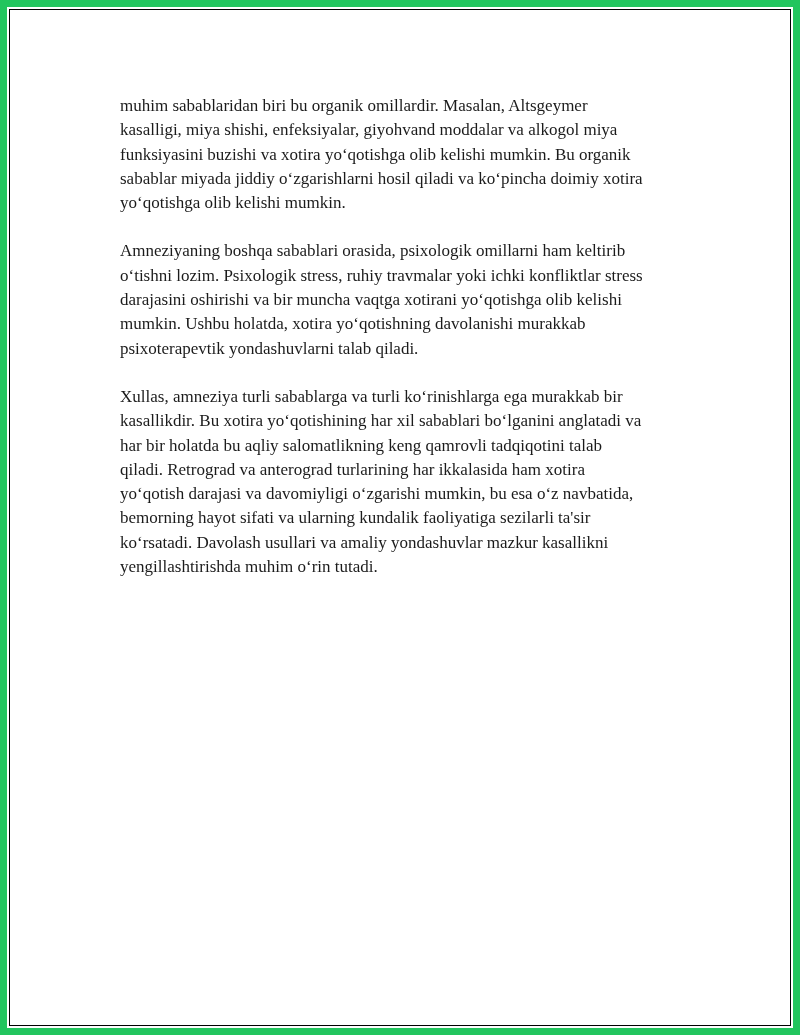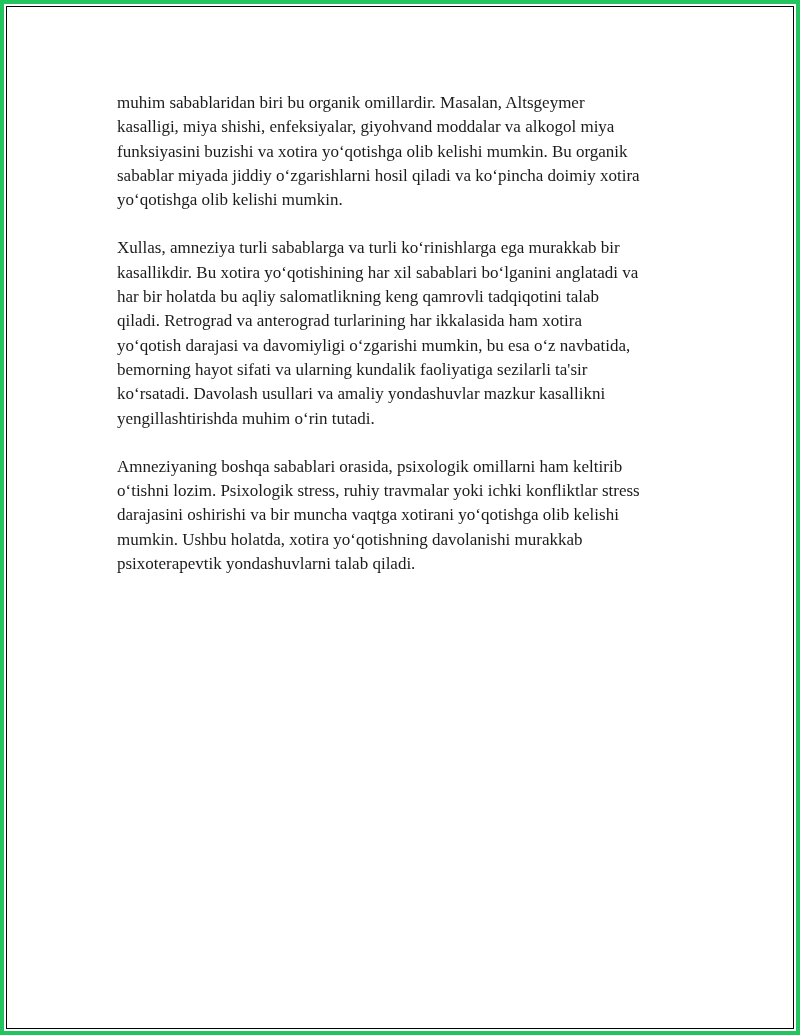--- a/index.html
+++ b/index.html
@@ -10,21 +10,21 @@
   .page {
     position: relative;
     width: 800px;
     height: 1035px;
     background: #ffffff;
     box-sizing: border-box;
   }
   .frame-outer {
     position: absolute;
     inset: 0;
-    border: 4px solid #22c55e;
+    border: 7px solid #22c55e;
     padding: 2px;
     box-sizing: border-box;
   }
   .frame-inner {
     width: 100%;
     height: 100%;
     border: 1px solid #000000;
     box-sizing: border-box;
     overflow: hidden;
   }
@@ -46,29 +46,29 @@
 
 <div class="page">
   <div class="frame-outer">
     <div class="frame-inner">
       <div class="content">
         <p class="para">muhim sabablaridan biri bu organik omillardir. Masalan, Altsgeymer
 kasalligi, miya shishi, enfeksiyalar, giyohvand moddalar va alkogol miya
 funksiyasini buzishi va xotira yo‘qotishga olib kelishi mumkin. Bu organik
 sabablar miyada jiddiy o‘zgarishlarni hosil qiladi va ko‘pincha doimiy xotira
 yo‘qotishga olib kelishi mumkin.</p>
+        <p class="para">Amneziyaning boshqa sabablari orasida, psixologik omillarni ham keltirib
+o‘tishni lozim. Psixologik stress, ruhiy travmalar yoki ichki konfliktlar stress
+darajasini oshirishi va bir muncha vaqtga xotirani yo‘qotishga olib kelishi
+mumkin. Ushbu holatda, xotira yo‘qotishning davolanishi murakkab
+psixoterapevtik yondashuvlarni talab qiladi.</p>
         <p class="para">Xullas, amneziya turli sabablarga va turli ko‘rinishlarga ega murakkab bir
 kasallikdir. Bu xotira yo‘qotishining har xil sabablari bo‘lganini anglatadi va
 har bir holatda bu aqliy salomatlikning keng qamrovli tadqiqotini talab
 qiladi. Retrograd va anterograd turlarining har ikkalasida ham xotira
 yo‘qotish darajasi va davomiyligi o‘zgarishi mumkin, bu esa o‘z navbatida,
 bemorning hayot sifati va ularning kundalik faoliyatiga sezilarli ta'sir
 ko‘rsatadi. Davolash usullari va amaliy yondashuvlar mazkur kasallikni
 yengillashtirishda muhim o‘rin tutadi.</p>
-        <p class="para">Amneziyaning boshqa sabablari orasida, psixologik omillarni ham keltirib
-o‘tishni lozim. Psixologik stress, ruhiy travmalar yoki ichki konfliktlar stress
-darajasini oshirishi va bir muncha vaqtga xotirani yo‘qotishga olib kelishi
-mumkin. Ushbu holatda, xotira yo‘qotishning davolanishi murakkab
-psixoterapevtik yondashuvlarni talab qiladi.</p>
       </div>
     </div>
   </div>
 </div>
 
 </body></html>

